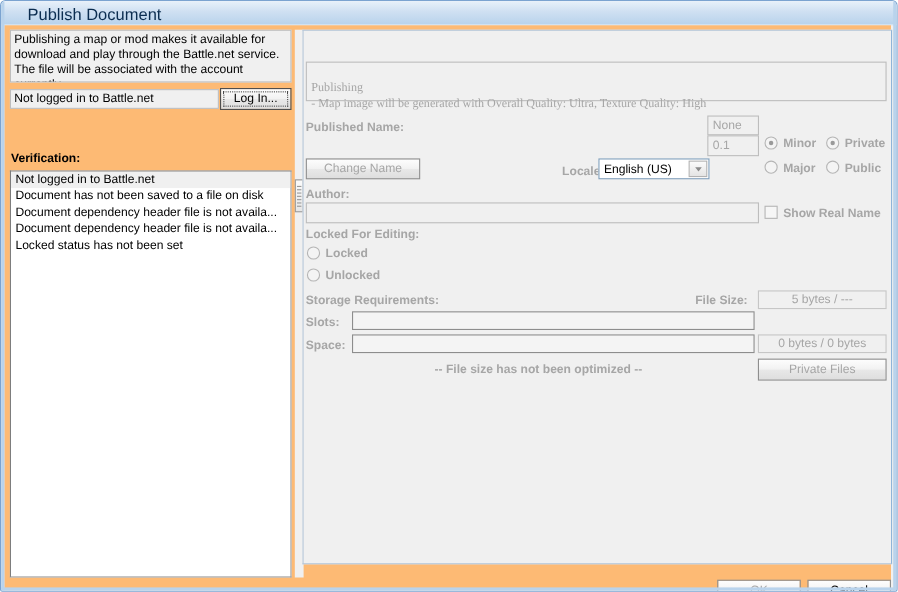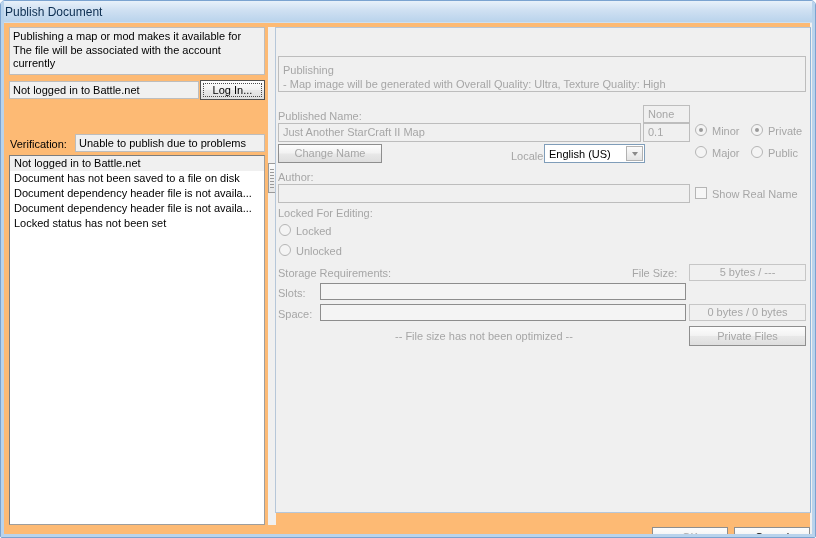--- a/index.html
+++ b/index.html
@@ -36,22 +36,22 @@
   #titlebar {
     position: absolute;
     left: 0; top: 0;
     width: 816px; height: 22px;
     background: linear-gradient(to bottom, #e8f1fa 0%, #cfe0f2 45%, #b9d3ec 100%);
     border-bottom: 1px solid #cddff0;
     box-sizing: border-box;
   }
   #title-text {
     position: absolute;
-    left: 4px; top: 4px;
-    font-size: 12px;
+    left: 24px; top: 4px;
+    font-size: 15px;
     color: #0b2d50;
     white-space: nowrap;
   }
 
   #client {
     position: absolute;
     left: 3px; top: 22px;
     width: 806px; height: 512px;
     background: #fdba74;
   }
@@ -74,21 +74,21 @@
     cursor: default;
   }
   .btn.disabled { color: #a6a6a6; }
   .btn.focused { border: 1px solid #4f4f4f; }
   .btn .focusring {
     position: absolute;
     left: 2px; top: 2px; right: 2px; bottom: 2px;
     border: 1px dotted #4a4a4a;
     pointer-events: none;
   }
-  .lbl { position: absolute; white-space: nowrap; }
+  .lbl { position: absolute; white-space: nowrap; font-weight: bold; }
   .lbl.dim { color: #a6a6a6; }
 
   .radio {
     position: absolute;
     width: 12px; height: 12px;
     border-radius: 50%;
     background: #f4f4f4;
     border: 1px solid #b5b5b5;
     box-sizing: border-box;
   }
@@ -177,23 +177,24 @@
     width: 536px; height: 486px;
     background: #f0f0f0;
     border: 1px solid #b6c7d9;
     border-right-color: #8fb4d8;
     box-sizing: border-box;
   }
 
   #publishing-box {
     position: absolute; left: 2px; top: 28px;
     width: 528px; height: 36px;
-    padding: 6px 4px;
+    padding: 16px 4px;
     line-height: 14px;
     color: #a6a6a6;
+    font-family: Liberation Serif, serif;
   }
 
   #changename-btn { position: absolute; left: 2px; top: 116px; width: 104px; height: 19px; }
   #locale-label { left: 235px; top: 122px; }
   #locale-combo {
     position: absolute; left: 268px; top: 116px;
     width: 101px; height: 19px;
     background: #ffffff;
     border: 1px solid #7f9db9;
     box-sizing: border-box;
@@ -252,37 +253,35 @@
   <div id="titlebar">
     <div id="title-text">Publish Document</div>
   </div>
 
   <div id="client">
 
     <div id="left-pane">
 
       <div id="intro-box" class="flatfield">
         <div>Publishing a map or mod makes it available for</div>
+        <div>download and play through the Battle.net service.</div>
         <div>The file will be associated with the account currently</div>
       </div>
 
       <div id="login-status" class="flatfield">
         <span>Not logged in to Battle.net</span>
       </div>
 
       <div id="login-btn" class="btn focused" style="position:absolute;">
         <span>Log In...</span>
         <span class="focusring"></span>
       </div>
 
       <div class="lbl" id="verify-label">Verification:</div>
 
-      <div id="verify-value" class="flatfield">
-        <span>Unable to publish due to problems</span>
-      </div>
 
       <div id="problem-list">
         <div class="plist-item sel">Not logged in to Battle.net</div>
         <div class="plist-item">Document has not been saved to a file on disk</div>
         <div class="plist-item">Document dependency header file is not availa...</div>
         <div class="plist-item">Document dependency header file is not availa...</div>
         <div class="plist-item">Locked status has not been set</div>
       </div>
     </div>
 
@@ -299,23 +298,20 @@
 
     <div id="right-pane">
 
       <div id="publishing-box" class="flatfield">
         <div>Publishing</div>
         <div>- Map image will be generated with Overall Quality: Ultra, Texture Quality: High</div>
       </div>
 
       <div class="lbl dim" style="left:2px; top:82px;">Published Name:</div>
 
-      <div class="flatfield" style="position:absolute; left:2px; top:95px; width:363px; height:19px; padding:2px 4px; color:#a6a6a6; line-height:13px;">
-        <span>Just Another StarCraft II Map</span>
-      </div>
 
       <div class="flatfield" style="position:absolute; left:367px; top:77px; width:47px; height:18px; padding:2px 4px; color:#a6a6a6; line-height:13px;">
         <span>None</span>
       </div>
 
       <div class="flatfield" style="position:absolute; left:367px; top:95px; width:47px; height:19px; padding:2px 4px; color:#a6a6a6; line-height:13px;">
         <span>0.1</span>
       </div>
 
       <div class="radio checked" style="left:419px; top:96px;"></div>

